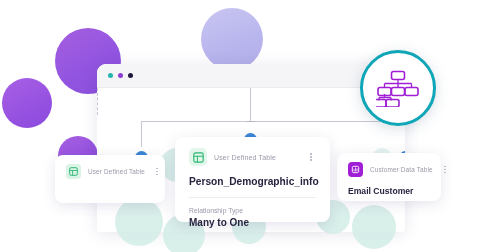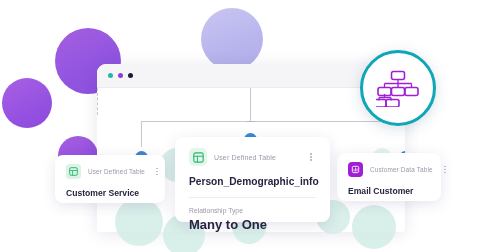--- a/index.html
+++ b/index.html
@@ -82,21 +82,21 @@
              box-sizing:border-box;}
   #card-left .card-title{font-size:8.6px;margin-top:9px;}
 
   #card-center{left:175px;top:137px;width:155px;height:85px;padding:11px 14px;
                box-sizing:border-box;z-index:6;}
   #card-center .card-kind{font-size:7px;}
   #card-center .tbl-icon{width:18px;height:18px;border-radius:5px;}
   #card-center .card-title{font-size:10.2px;margin-top:10px;}
   #card-center .divider{margin-top:10px;height:1px;background:#edecf1;}
   #card-center .field-label{font-size:6.8px;color:#9b98a8;margin-top:9px;}
-  #card-center .field-value{font-size:13px;font-weight:bold;color:#272440;margin-top:3px;}
+  #card-center .field-value{font-size:10px;font-weight:bold;color:#272440;margin-top:3px;}
 
   #card-right{left:337px;top:153px;width:104px;height:48px;padding:9px 11px;
               box-sizing:border-box;}
   #card-right .card-title{font-size:8.6px;margin-top:9px;}
 
   
   #badge{position:absolute;left:360px;top:50px;width:70px;height:70px;
          border-radius:50%;background:#ffffff;border:3px solid #0fa6b8;
          box-shadow:0 3px 14px rgba(40,80,110,.18);
          display:flex;align-items:center;justify-content:center;z-index:8;}
@@ -152,21 +152,20 @@
           <path d="M1.2 6.2 H14.8 M6.4 6.2 V14.8" stroke="#2bb673" stroke-width="1.5"></path>
         </svg>
       </span>
       <span class="card-kind">User Defined Table</span>
       <span class="kebab">
           <i></i>
           <i></i>
           <i></i>
         </span>
     </div>
-    <div class="card-title">Customer Service</div>
   </div>
 
   <div class="card" id="card-center">
     <div class="card-head">
       <span class="tbl-icon icon-green-l">
         <svg width="11" height="11" viewBox="0 0 16 16">
           <rect x="1.2" y="1.2" width="13.6" height="13.6" rx="2.6" fill="none" stroke="#2bb673" stroke-width="1.7"></rect>
           <path d="M1.2 6.2 H14.8 M6.4 6.2 V14.8" stroke="#2bb673" stroke-width="1.5"></path>
         </svg>
       </span>

